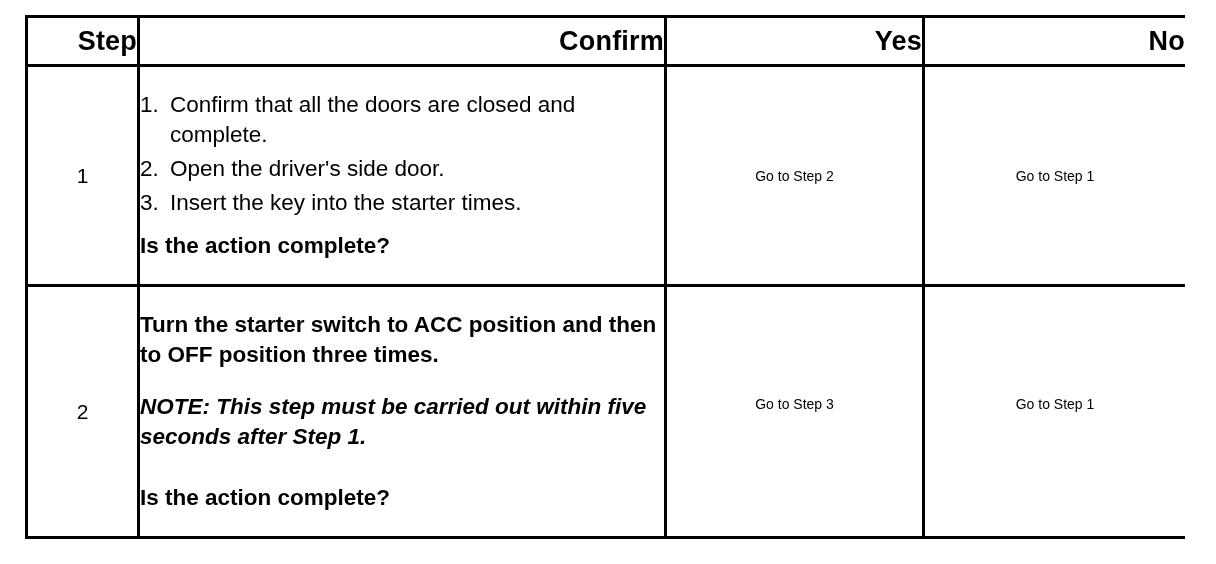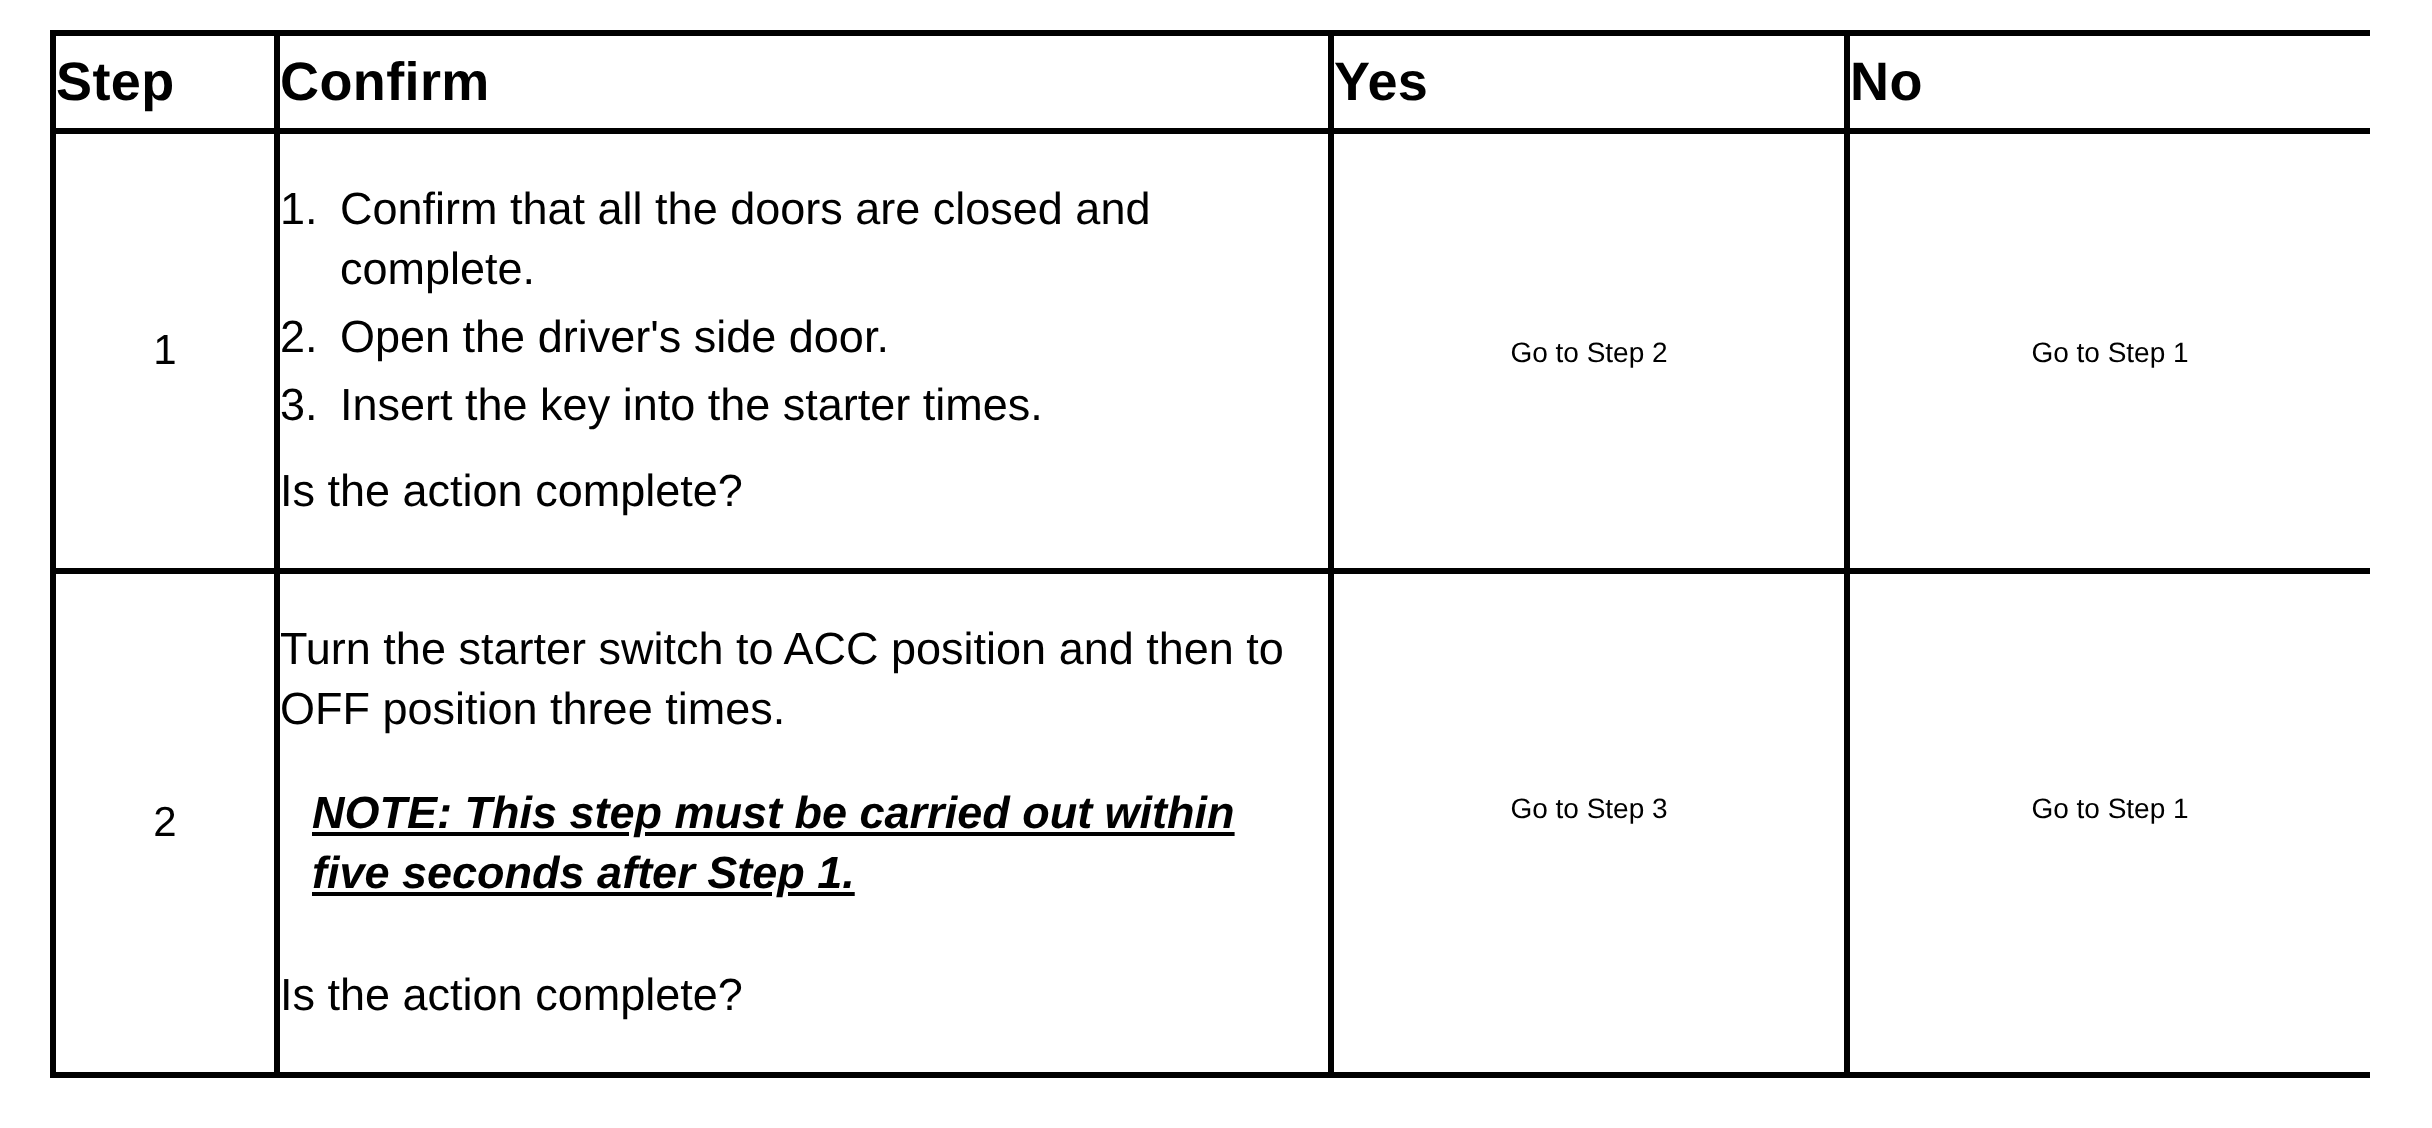--- a/index.html
+++ b/index.html
@@ -49,21 +49,21 @@
 
   
   col.c-step   { width: 112px; }
   col.c-action { width: 527px; }
   col.c-yes    { width: 258px; }
   col.c-no     { width: 263px; }
 
   
   thead th {
     height: 46px;
-    text-align: left;
+    text-align: right;
     font-size: 27px;
     font-weight: bold;
     letter-spacing: 0.2px;
   }
 
   
   td.step-cell {
     text-align: center;
     font-size: 21px;
     font-weight: normal;
@@ -104,29 +104,29 @@
     left: 0;
     top: 0;
   }
   ol.numlist li:last-child {
     margin-bottom: 0;
   }
 
   p.plain {
     margin: 0;
     padding: 0;
+    font-weight: bold;
   }
   p.gap-top {
     margin-top: 13px;
   }
   p.note {
-    margin: 16px;
+    margin: 0;
     font-weight: bold;
     font-style: italic;
-    text-decoration: underline;
   }
   p.note-block {
     margin-top: 22px;
   }
   p.question-block {
     margin-top: 31px;
   }
 </style>
 </head>
 <body>

